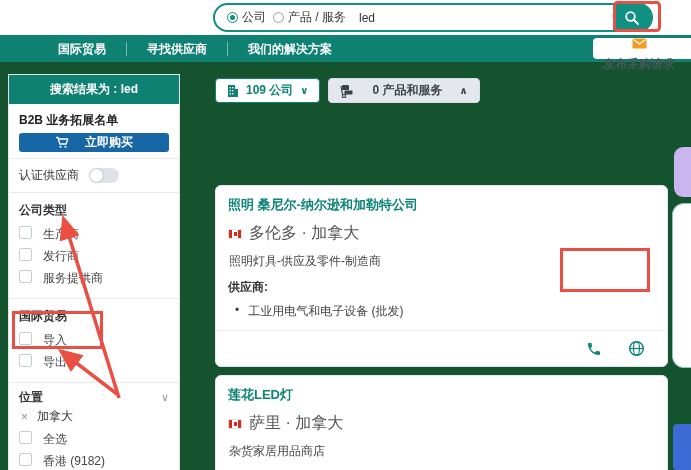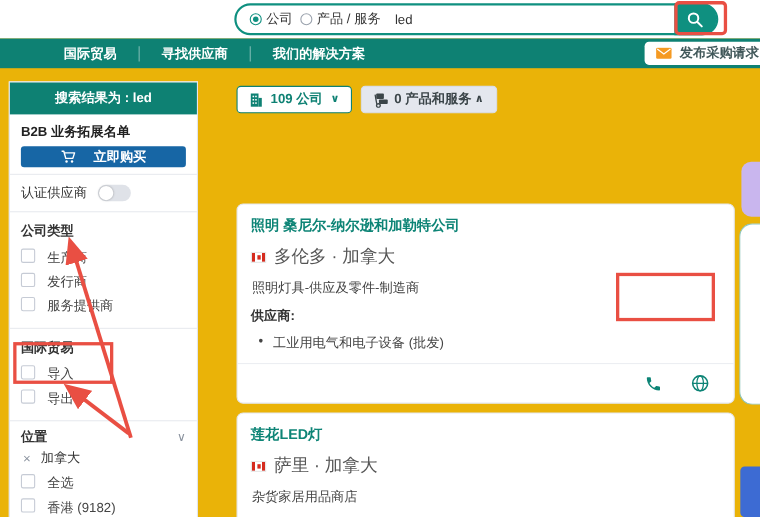--- a/index.html
+++ b/index.html
@@ -1,18 +1,18 @@
 <!DOCTYPE html>
 <html><head>
 <meta charset="utf-8">
 <style>
   * { margin:0; padding:0; box-sizing:border-box; }
   body { background:#fff; }
   .screen { position:relative; width:691px; height:470px; overflow:hidden;
-            background:#eab308; font-family:"Liberation Sans","DejaVu Sans",sans-serif; }
+            background:#14532d; font-family:"Liberation Sans","DejaVu Sans",sans-serif; }
 
   
   .topbar { position:absolute; top:0; left:0; right:0; height:35px; background:#fff; }
   .searchbox { position:absolute; left:213px; top:3px; width:440px; height:29px;
                border:2px solid #0f9080; border-radius:15px; background:#fff;
                display:flex; align-items:center; gap:7px; padding-left:12px; }
   .radio-opt { display:flex; align-items:center; gap:4px; font-size:12px; color:#333; cursor:pointer; }
   .radio { width:11px; height:11px; border-radius:50%; border:1px solid #9aa2ad; position:relative; background:#fff; flex:none; }
   .radio.on { border-color:#0f9080; }
   .radio.on::after { content:""; position:absolute; inset:2px; border-radius:50%; background:#0f9080; }
@@ -22,21 +22,21 @@
                 background:#0f9080; border-radius:0 13px 13px 0; display:flex; align-items:center; justify-content:center; }
 
   
   .navbar { position:absolute; top:35px; left:0; right:0; height:27px; background:#0e8173;
             display:flex; align-items:center; padding-left:38px; }
   .nav-item { color:#fff; font-size:12px; font-weight:bold; padding:0 20px; cursor:pointer;
               border-left:1px solid rgba(255,255,255,.45); line-height:14px; }
   .nav-item:first-child { border-left:none; }
   .publish-tab { position:absolute; right:0; top:3px; height:21px; background:#fff;
                  border-radius:4px 0 0 4px; display:flex; align-items:center; gap:7px;
-                 padding:0 1px 0 10px; cursor:pointer; }
+                 padding:0 16px 0 10px; cursor:pointer;flex-direction:column; }
   .publish-label { font-size:12px; font-weight:bold; color:#41585a; }
 
   
   .sidebar { position:absolute; left:8px; top:74px; width:172px; height:400px;
              background:#fff; border:1px solid #e2e5ec; }
   .sb-header { background:#0e8173; color:#fff; font-size:12px; font-weight:bold;
                text-align:center; padding:6px 0; }
   .sb-section { padding:6px 10px; border-bottom:1px solid #e8eaef; }
   .b2b-label { font-size:12px; font-weight:bold; color:#222; margin:2px 0 4px; }
   .buy-btn { width:100%; height:19px; background:#1766a5; border:none; border-radius:3px;
@@ -54,21 +54,21 @@
   .checkbox { width:13px; height:13px; border:1px solid #c6cbd5; border-radius:2px; background:#fff; flex:none; }
   .sel-loc { display:flex; align-items:center; gap:9px; font-size:12px; color:#333; margin:2px 0 6px 2px; }
   .x-rm { color:#8a929e; font-size:12px; cursor:pointer; }
 
   
   .main { position:absolute; left:215px; top:76px; width:453px; }
   .toolbar { display:flex; gap:8px; margin-top:2px; }
   .btn-companies { display:inline-flex; align-items:center; gap:7px; height:25px; padding:0 11px;
                    background:#fff; border:1px solid #0e8173; border-radius:4px; cursor:pointer;
                    color:#0e8173; font-size:12px; font-weight:bold; font-family:inherit; }
-  .btn-products { display:inline-flex; align-items:center; gap:3px; height:25px; padding:0 11px;
+  .btn-products { display:inline-flex; align-items:center; gap:17px; height:25px; padding:0 11px;
                   background:#e4e7ee; border:1px solid #d9dde5; border-radius:4px; cursor:pointer;
                   color:#3a4448; font-size:12px; font-weight:bold; font-family:inherit; }
   .chev-t { color:#0e8173; font-size:10px; } .chev-d { color:#3a4448; font-size:10px; }
   .cards { margin-top:82px; }
   .card { background:#fff; border:1px solid #e4e7ee; border-radius:6px; margin-bottom:8px; padding:8px 12px 0; }
   .card-title { color:#0d8476; font-size:13px; font-weight:bold; margin:2px 0 9px; cursor:pointer; }
   .loc-row { display:flex; align-items:center; gap:7px; font-size:16px; color:#555; margin-bottom:9px; }
   .flag { width:14px; height:10px; flex:none; position:relative;
           background:linear-gradient(90deg,#d52b1e 0 27%,#fff 27% 73%,#d52b1e 73%);
           border:1px solid #e6e6e6; }

